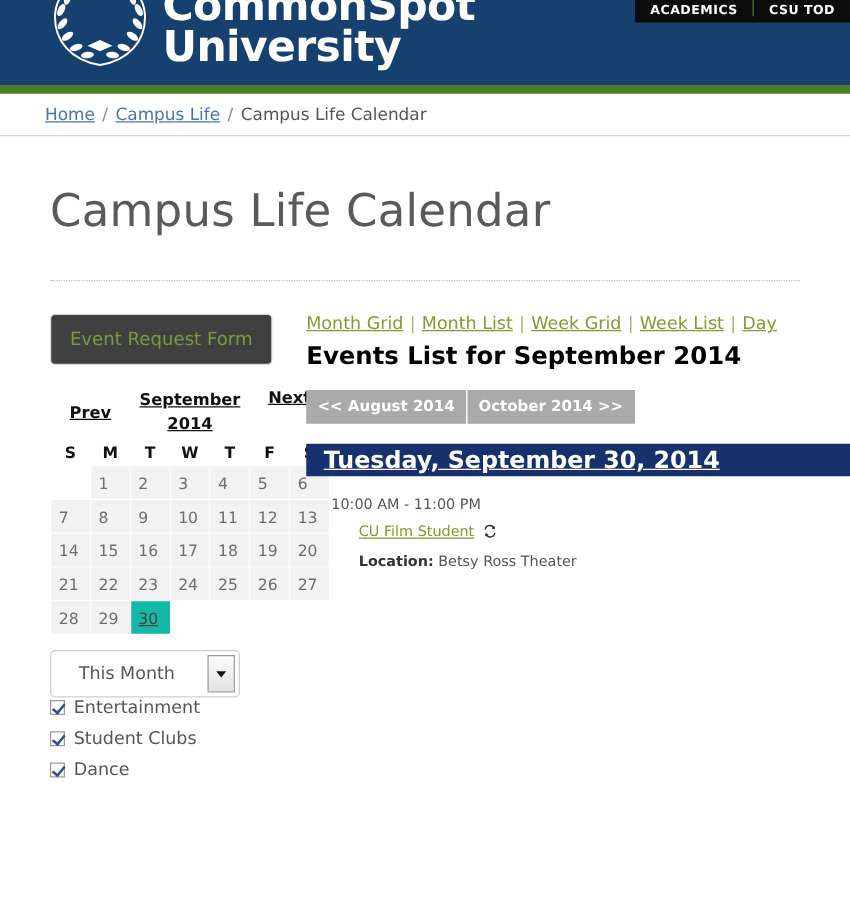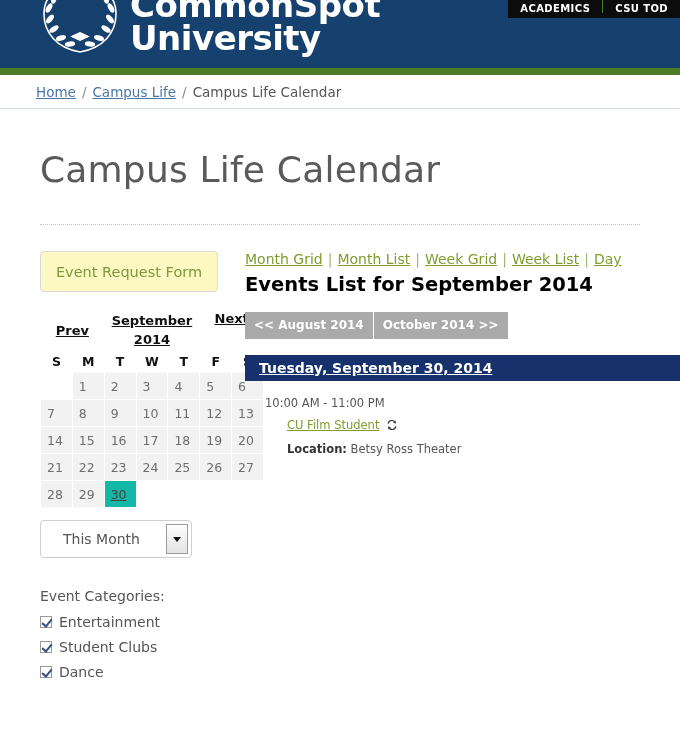--- a/index.html
+++ b/index.html
@@ -86,21 +86,21 @@
   #columns{ display:flex; padding:26px 0 0 0; }
   #left-col{ width:240px; padding-left:40px; flex:0 0 auto; }
   #right-col{ flex:1 1 auto; padding-left:5px; padding-right:0; }
 
   
   #event-request-form{
     display:block;
     width:178px; height:41px;
     border:1px solid #d7d7d7;
     border-radius:4px;
-    background:#fef9c3;
+    background:#404040;
     color:#7a9a3c;
     font-size:14.5px;
     font-family:"DejaVu Sans", sans-serif;
     cursor:pointer;
     margin-bottom:18px;
   }
 
   
   #mini-calendar{ width:224px; border-collapse:separate; border-spacing:1px; }
   #mini-calendar td, #mini-calendar th{ padding:0; }
@@ -206,21 +206,21 @@
   .month-nav-gap{ width:1px; background:#ffffff; }
 
   #day-banner{
     margin-top:16px;
     background:#16316b;
     height:26px;
     display:flex; align-items:center;
     padding-left:14px;
   }
   #day-banner a{
-    color:#ffffff; font-size:14px; font-weight:bold;
+    color:#ffffff; font-size:19px; font-weight:bold;
     text-decoration:underline;
   }
 
   #event-body{ padding:15px 0 0 20px; }
   .event-time{ font-size:11.5px; color:#555; margin-bottom:8px; }
   .event-title-row{ display:flex; align-items:center; margin-left:22px; margin-bottom:10px; }
   .event-title-row a{ color:#7f9c2e; font-size:11.5px; text-decoration:underline; }
   .recurrence-icon{ margin-left:7px; display:inline-flex; }
   .event-location{ margin-left:22px; font-size:11.5px; color:#555; }
   .event-location b{ color:#333; }
@@ -358,21 +358,20 @@
       </tbody>
     </table>
 
     <div id="range-select-wrap">
       <span id="range-select-value">This Month</span>
       <span id="range-select-arrow">
           <span class="caret"></span>
         </span>
     </div>
 
-    <div id="categories-title">Event Categories:</div>
 
     <div class="cat-row">
       <span class="cat-box"></span>
       <span class="cat-label">Entertainment</span>
     </div>
     <div class="cat-row">
       <span class="cat-box"></span>
       <span class="cat-label">Student Clubs</span>
     </div>
     <div class="cat-row">

